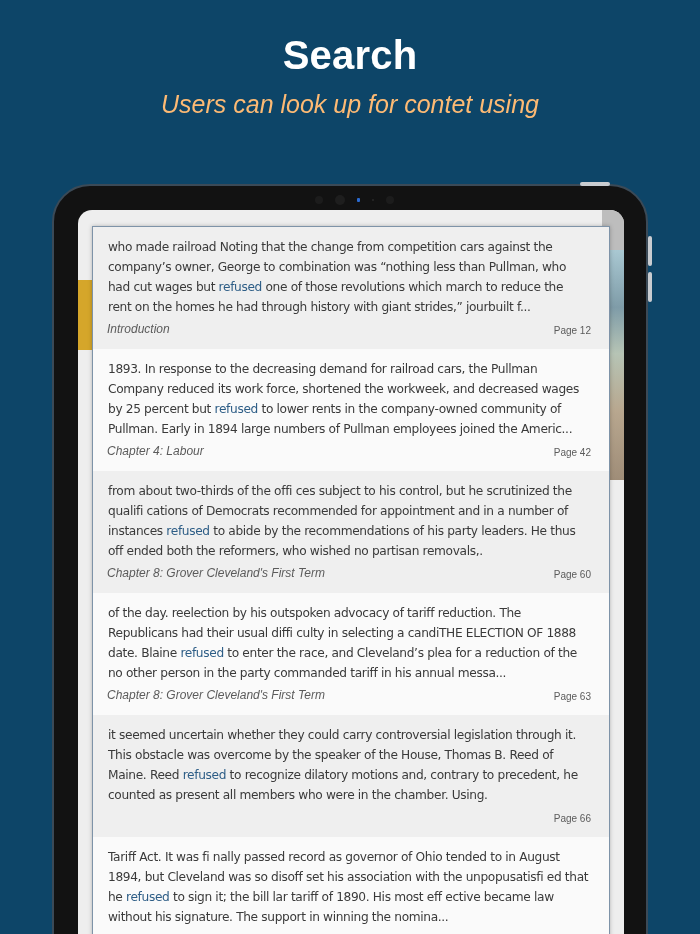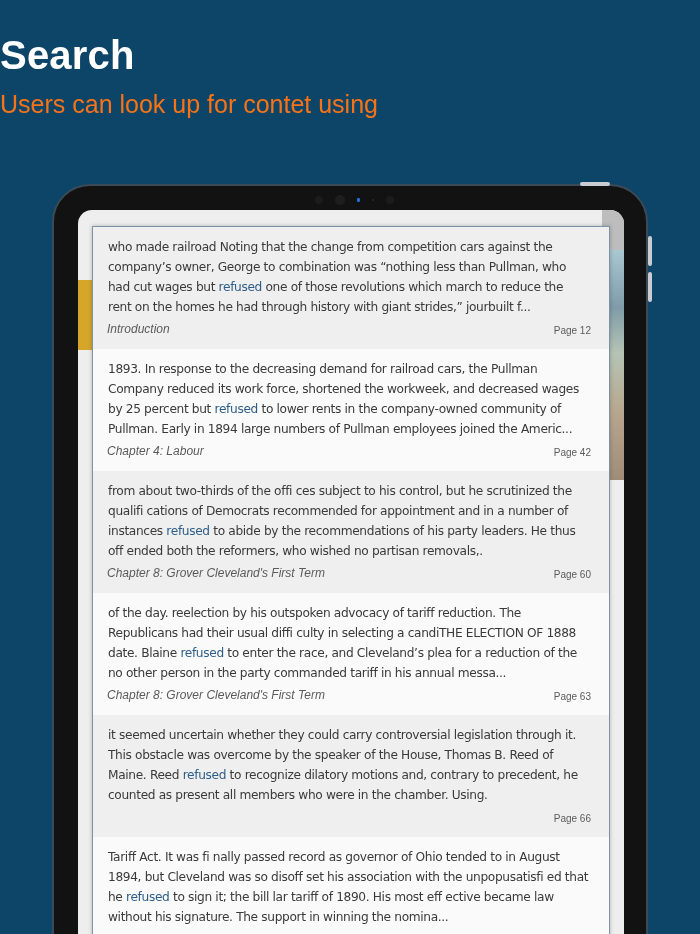--- a/index.html
+++ b/index.html
@@ -4,29 +4,29 @@
   <style>
     * { box-sizing: border-box; margin: 0; padding: 0; }
     html, body { width: 700px; height: 934px; overflow: hidden; }
     body {
       background: #0d4568;
       font-family: "DejaVu Sans", sans-serif;
       position: relative;
     }
     .hero-title {
       position: absolute; left: 0; right: 0; top: 33px;
-      text-align: left; color: #ffffff;
+      text-align: center; color: #ffffff;
       font-family: "Liberation Sans", sans-serif;
       font-weight: bold; font-size: 40px; letter-spacing: 0.2px;
     }
     .hero-sub {
       position: absolute; left: 0; right: 0; top: 88px;
-      text-align: left; color: #f97316;
+      text-align: center; color: #fdba74;
       font-family: "Liberation Sans", sans-serif;
-      font-size: 25px; line-height: 32px;
+      font-size: 25px; line-height: 32px; font-style: italic;
     }
     .device {
       position: absolute; left: 52px; top: 184px; width: 596px; height: 800px;
       background: #121212; border-radius: 38px;
       border: 2px solid #3b4a57;
     }
     .side-btn {
       position: absolute; right: -6px; width: 4px; background: #c9ccd0; border-radius: 2px;
     }
     .top-btn {

